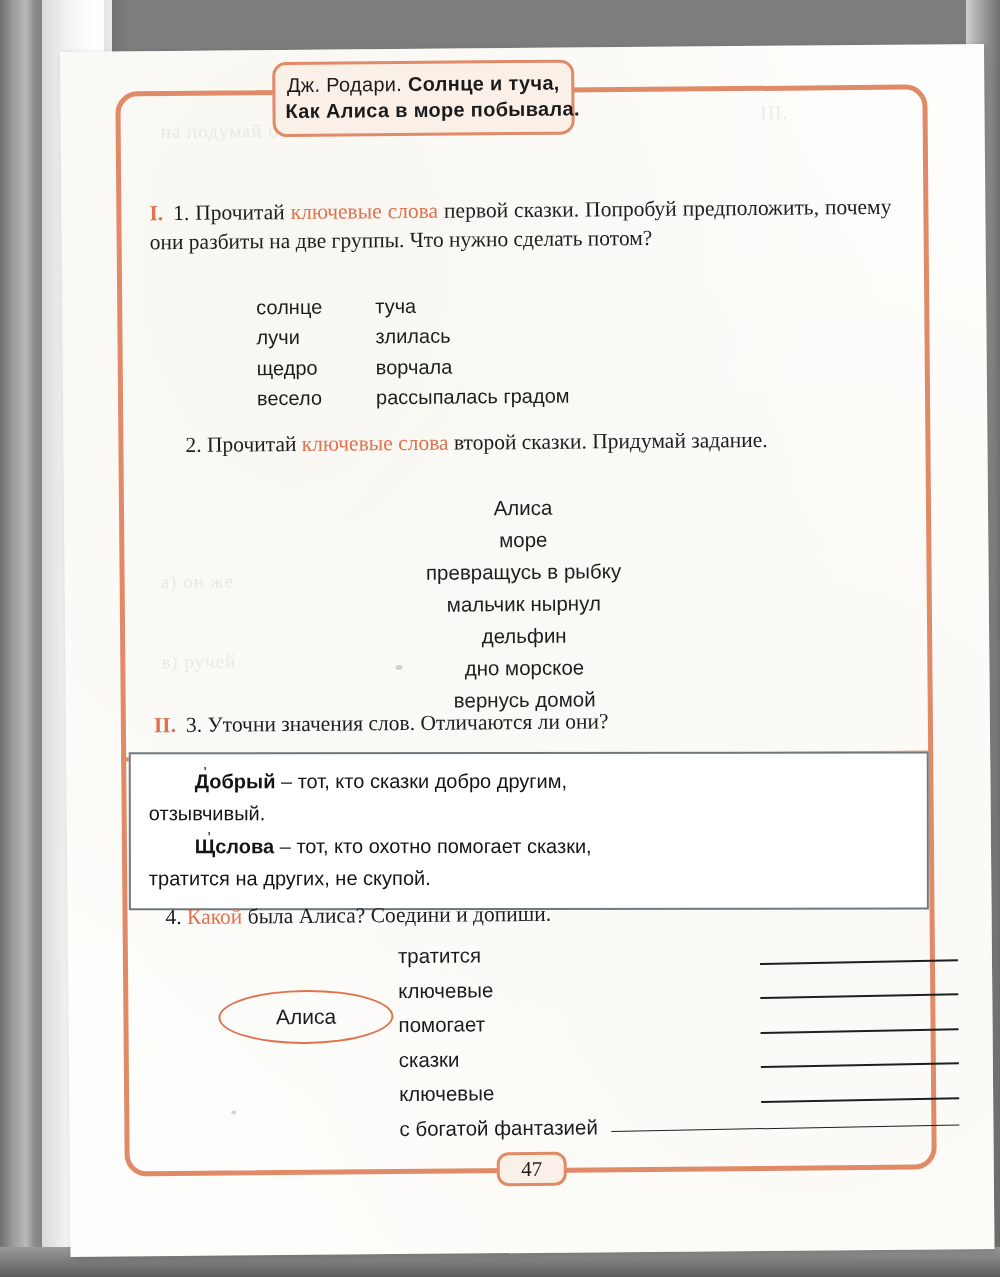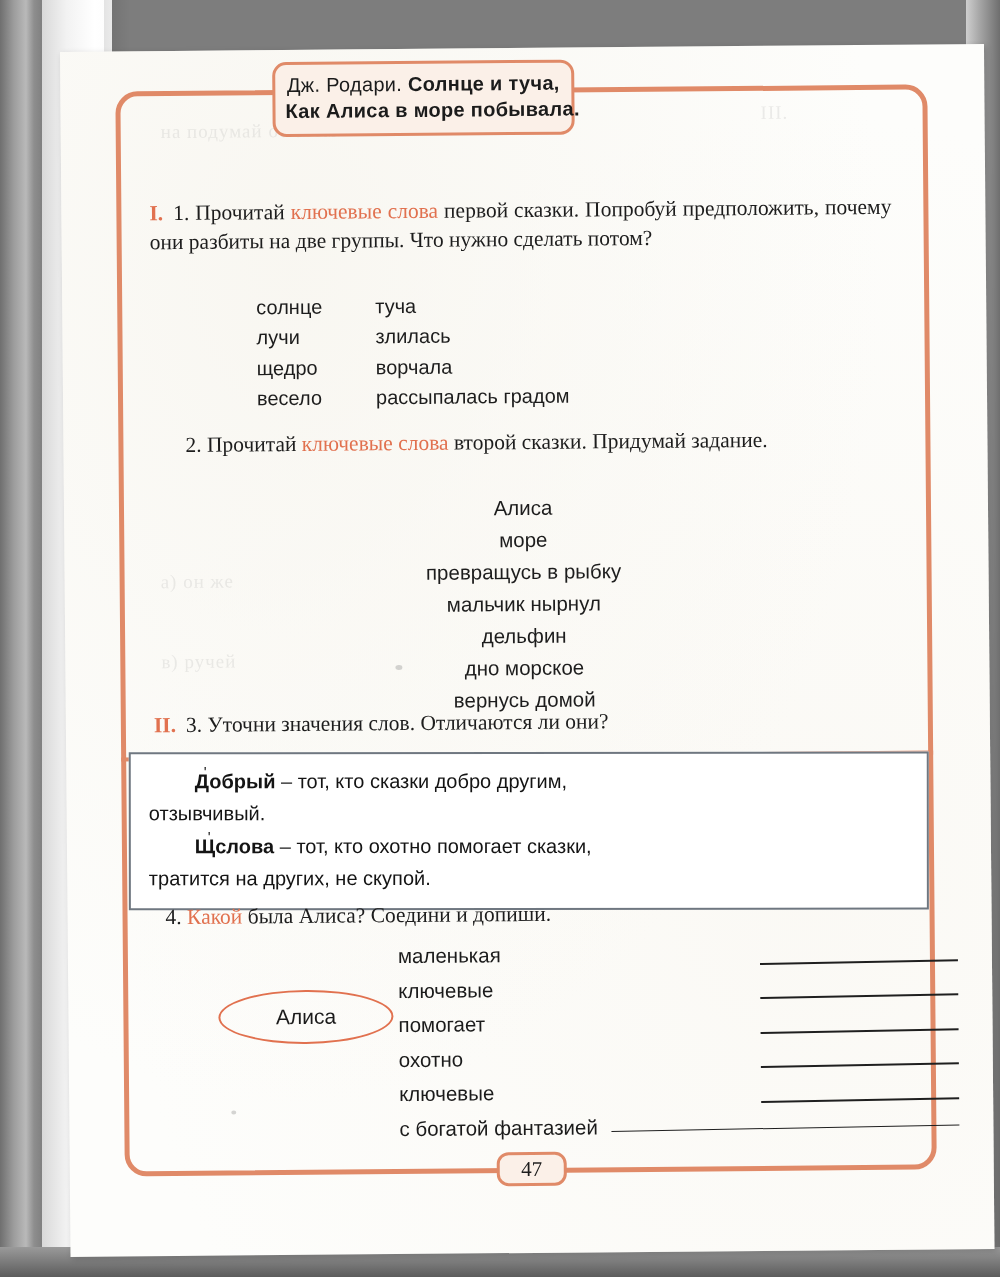--- a/index.html
+++ b/index.html
@@ -220,30 +220,30 @@
   </div>
 
   <div class="ovalwrap">
     <div class="oval">
       <span>Алиса</span>
     </div>
   </div>
 
   <div class="adjlist">
     <div class="adjrow">
-      <div class="adj">маленькая</div>
+      <div class="adj">тратится</div>
     </div>
     <div class="adjrow">
       <div class="adj">ключевые</div>
     </div>
     <div class="adjrow">
       <div class="adj">помогает</div>
     </div>
     <div class="adjrow">
-      <div class="adj">охотно</div>
+      <div class="adj">сказки</div>
     </div>
     <div class="adjrow">
       <div class="adj">ключевые</div>
     </div>
     <div class="adjrow wide">
       <div class="adj">с богатой фантазией</div>
       <div class="ansline"></div>
     </div>
   </div>
 

